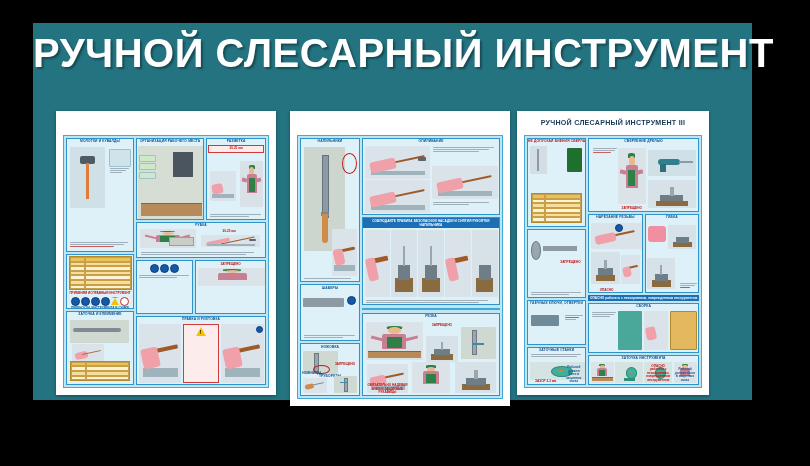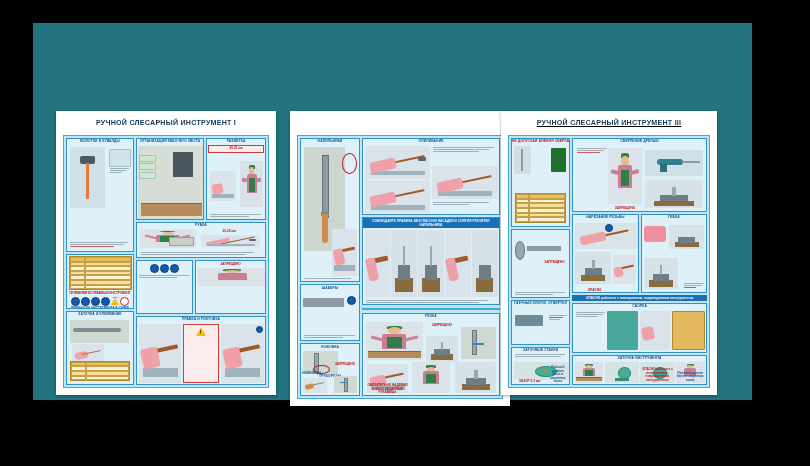--- a/index.html
+++ b/index.html
@@ -16,21 +16,21 @@
     text-shadow:2px 2px 2px rgba(0,0,0,.35);
     white-space:nowrap;
   }
 
   .poster{
     position:absolute;top:88px;background:#ffffff;
     box-shadow:0 1px 3px rgba(0,0,0,.35);
   }
   #poster-1{left:23px;width:220px;height:284px;}
   #poster-2{left:257px;width:220px;height:295px;}
-  #poster-3{left:468px;width:216px;height:284px;text-decoration:underline;}
+  #poster-3{left:484px;width:192px;height:284px;}
 
   .poster-head{
     text-align:center;color:#143a57;font-weight:bold;
     font-size:7.1px;letter-spacing:.25px;
     padding-top:8px;padding-bottom:6px;white-space:nowrap;
   }
   .poster-body{
     position:absolute;left:7px;right:7px;bottom:7px;top:24px;
     border:1.6px solid #3fa9d8;background:#bfe4f2;padding:2px;
     box-sizing:border-box;display:flex;gap:2px;
@@ -126,23 +126,23 @@
 
   .banner{background:#1a6fb5;color:#fff;font-size:3.1px;font-weight:bold;text-align:center;padding:1px 0;letter-spacing:.1px;}
   .stripe{height:1.6px;background:#3fa9d8;margin:1px 0;}
 </style>
 </head>
 <body>
 
 <div id="stage">
   <div id="board">
 
+    <div id="main-title">РУЧНОЙ СЛЕСАРНЫЙ ИНСТРУМЕНТ</div>
 
     <div class="poster" id="poster-1">
-      <div class="poster-head">РУЧНОЙ СЛЕСАРНЫЙ ИНСТРУМЕНТ   I</div>
       <div class="poster-body">
 
         <div class="col" style="flex:0 0 34%;">
           <div class="panel" style="flex:0 0 46%;display:flex;flex-direction:column;">
             <div class="panel-title">МОЛОТКИ И КУВАЛДЫ</div>
             <div class="panel-inner">
               <div class="fig hammerfig" style="position:absolute;left:4%;top:2%;width:54%;height:58%;">
                 <div class="hd"></div>
                   <div class="hl"></div>
               </div>

